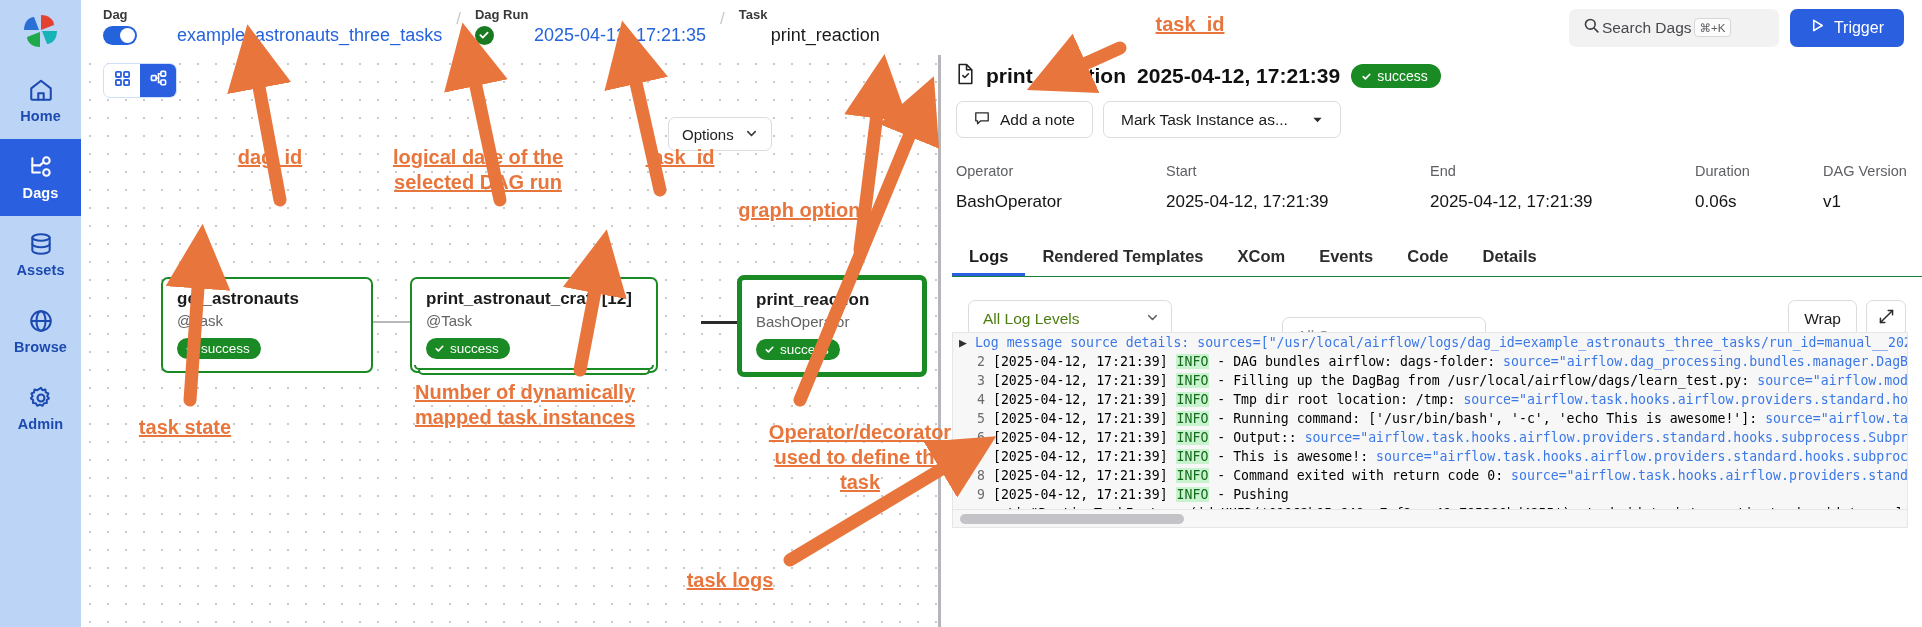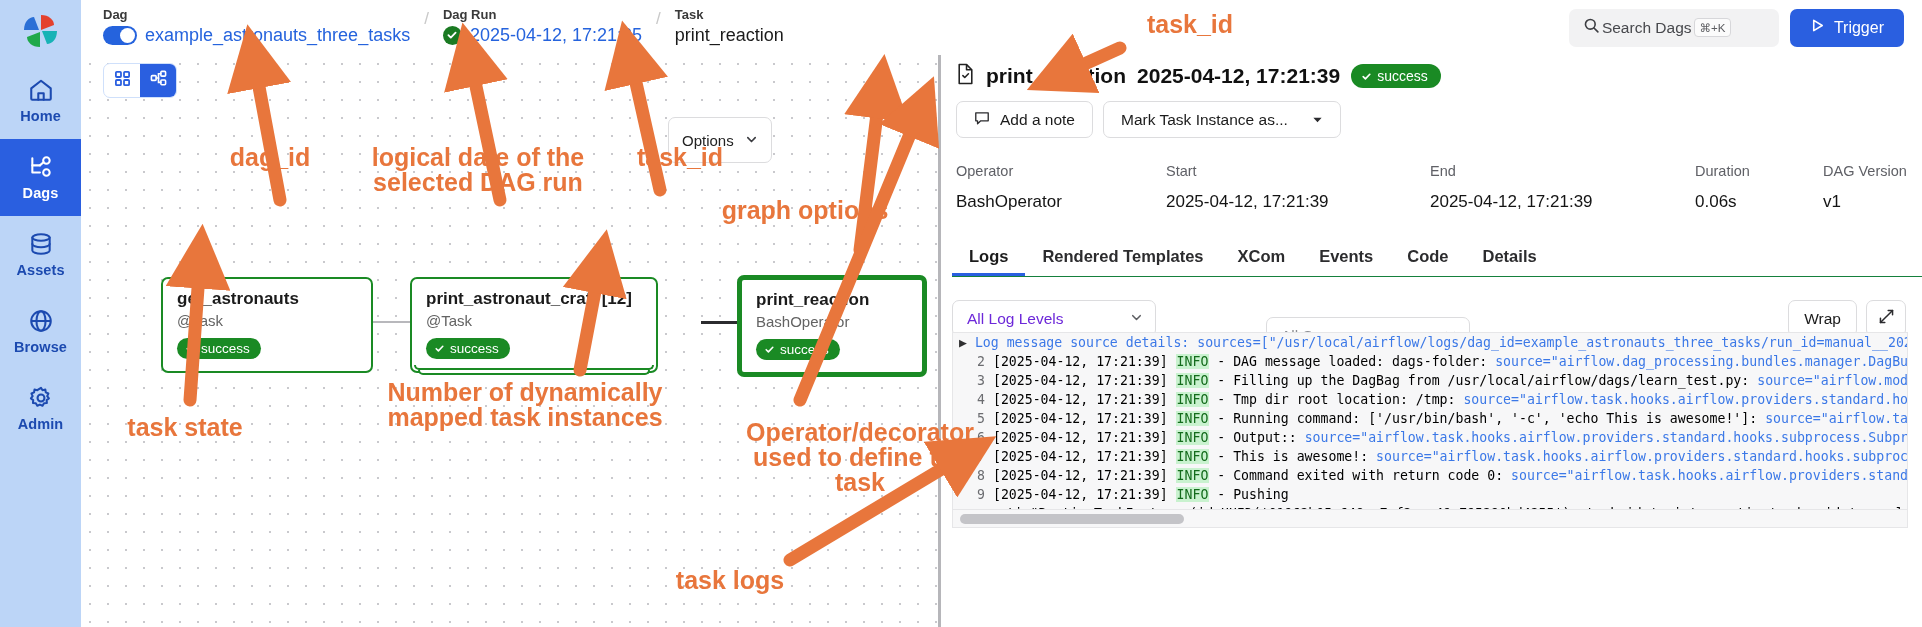--- a/index.html
+++ b/index.html
@@ -31,21 +31,21 @@
 
   
   .topbar {
     position: absolute; left: 81px; top: 0; width: 1841px; height: 55px;
     background: #ffffff; display: flex; align-items: center;
   }
   .crumbs { display: flex; align-items: flex-start; padding-left: 22px; gap: 0; flex: 1; }
   .crumb { display: flex; flex-direction: column; gap: 0; position: relative; }
   .crumb-label { font-size: 13px; color: #3a3a3a; font-weight: 600; }
   .crumb-row { display: flex; align-items: center; gap: 8px; height: 26px; }
-  .crumb-value { font-size: 18px; color: #2563dd; white-space: nowrap; cursor: pointer; }
+  .crumb-value { font-size: 18px; color: #2563dd; white-space: nowrap; cursor: pointer; margin-left: 32px; }
   .crumb-value.plain { color: #1b1b1b; cursor: default; }
   .crumb-sep { color: #c9c9c9; font-size: 17px; align-self: flex-start; margin: 2px 14px 0 14px; }
   .toggle-sw {
     width: 34px; height: 19px; border-radius: 10px; background: #2563dd; position: relative; cursor: pointer; flex: none;
   }
   .toggle-sw::after {
     content: ""; position: absolute; right: 2px; top: 2px; width: 15px; height: 15px;
     border-radius: 50%; background: #fff;
   }
   .run-ok {
@@ -81,21 +81,21 @@
   .view-toggle {
     position: absolute; left: 22px; top: 8px; display: flex;
     border: 1px solid #cfe0fb; border-radius: 7px; overflow: hidden; background: #fff;
   }
   .view-btn { width: 36px; height: 33px; display: flex; align-items: center; justify-content: center; cursor: pointer; }
   .view-btn.active { background: #2a5fe0; }
 
   .options-btn {
     position: absolute; left: 587px; top: 62px;
     background: #ffffff; border: 1px solid #dcdcde; border-radius: 7px;
-    height: 46px; padding: 0 13px; display: flex; align-items: center; gap: 11px;
+    height: 34px; padding: 0 13px; display: flex; align-items: center; gap: 11px;
     font-size: 15px; color: #222; cursor: pointer; font-family: inherit;
   }
 
   
   .node {
     position: absolute; background: #fff; border: 2.5px solid #1a8a24; border-radius: 7px;
     padding: 10px 14px 12px 14px;
   }
   .node.selected { border-width: 5px; }
   .node-title { font-size: 17px; font-weight: 700; color: #1b1b1b; white-space: nowrap; }
@@ -135,21 +135,21 @@
   .meta-v { font-size: 17px; color: #141414; margin-top: 13px; }
 
   .tabs { position: absolute; left: 14px; top: 185px; right: 0; display: flex; gap: 0; border-bottom: 1px solid #15803d; }
   .tab { padding: 7px 17px 10px 17px; font-size: 16.5px; color: #2c2c2e; cursor: pointer; font-weight: 600; white-space: nowrap; }
   .tab.active { color: #1b1b1b; box-shadow: inset 0 -3px 0 0 #2a5fe0; }
 
   .log-controls { position: absolute; left: 14px; top: 228px; right: 16px; display: flex; align-items: center; gap: 0; }
   .select-box {
     border: 1px solid #dcdcde; border-radius: 7px; height: 37px; background: #fff;
     display: flex; align-items: center; justify-content: space-between;
-    padding: 0 12px 0 14px; font-size: 15.5px; color: #6d28d9; cursor: pointer;
+    padding: 0 12px 0 14px; font-size: 15.5px; color: #4d7c0f; cursor: pointer; margin-left: 16px;
   }
   .select-box.muted { color: #8b8c91; }
   .sel-levels { width: 204px; }
   .sel-sources { width: 204px; margin-left: 110px; margin-top: 34px; }
   .spacer { flex: 1; }
   .small-btn {
     border: 1px solid #dcdcde; border-radius: 7px; height: 37px; background: #fff;
     display: flex; align-items: center; justify-content: center; padding: 0 15px;
     font-size: 15.5px; color: #1b1b1b; cursor: pointer; font-family: inherit;
   }
@@ -170,21 +170,21 @@
     position: absolute; left: 14px; top: 455px; width: 956px; height: 18px;
     background: #f7f7f8; border: 1px solid #e6e6e8; border-top: none;
   }
   .log-thumb { position: absolute; left: 7px; top: 4px; width: 224px; height: 10px; border-radius: 5px; background: #c4c4c8; cursor: pointer; }
 
   
   .anno {
     position: absolute; color: #e8763c; font-weight: 700; font-size: 19.5px;
     line-height: 23px; text-align: center; pointer-events: none;
   }
-  .anno.big { font-size: 25px; line-height: 25px; }
+  .anno.big { font-size: 20px; line-height: 25px; text-decoration: underline; }
   .arrow-layer { position: absolute; left: 0; top: 0; width: 1922px; height: 627px; pointer-events: none; z-index: 40; }
 </style>
 </head>
 <body>
 
 <div id="app">
 
   <div class="sidebar">
     <div class="logo">
       <svg width="40" height="40" viewBox="0 0 40 40">
@@ -482,21 +482,21 @@
               <path d="M7.2 15.4 H2.6 V10.8"></path>
               <path d="M15.4 2.6 L2.6 15.4"></path>
           </svg>
         </span>
       </button>
     </div>
 
     <div class="log-view">
       <div class="log-line"><span class="caret">▶ </span><span class="hdr-line">Log message source details: sources=["/usr/local/airflow/logs/dag_id=example_astronauts_three_tasks/run_id=manual__2025-04-12T1</span></div>
 
-      <div class="log-line"><span class="ln">2</span> <span>[2025-04-12, 17:21:39]</span> <span class="lvl">INFO</span><span> - DAG message loaded: dags-folder: </span><span class="src">source="airflow.dag_processing.bundles.manager.DagBundlesMa</span></div>
+      <div class="log-line"><span class="ln">2</span> <span>[2025-04-12, 17:21:39]</span> <span class="lvl">INFO</span><span> - DAG bundles airflow: dags-folder: </span><span class="src">source="airflow.dag_processing.bundles.manager.DagBundlesMa</span></div>
 
       <div class="log-line"><span class="ln">3</span> <span>[2025-04-12, 17:21:39]</span> <span class="lvl">INFO</span><span> - Filling up the DagBag from /usr/local/airflow/dags/learn_test.py: </span><span class="src">source="airflow.models.dag</span></div>
 
       <div class="log-line"><span class="ln">4</span> <span>[2025-04-12, 17:21:39]</span> <span class="lvl">INFO</span><span> - Tmp dir root location: /tmp: </span><span class="src">source="airflow.task.hooks.airflow.providers.standard.hooks.sub</span></div>
 
       <div class="log-line"><span class="ln">5</span> <span>[2025-04-12, 17:21:39]</span> <span class="lvl">INFO</span><span> - Running command: ['/usr/bin/bash', '-c', 'echo This is awesome!']: </span><span class="src">source="airflow.task.hook</span></div>
 
       <div class="log-line"><span class="ln">6</span> <span>[2025-04-12, 17:21:39]</span> <span class="lvl">INFO</span><span> - Output:: </span><span class="src">source="airflow.task.hooks.airflow.providers.standard.hooks.subprocess.SubprocessHo</span></div>
 
       <div class="log-line"><span class="ln">7</span> <span>[2025-04-12, 17:21:39]</span> <span class="lvl">INFO</span><span> - This is awesome!: </span><span class="src">source="airflow.task.hooks.airflow.providers.standard.hooks.subprocess.Sub</span></div>

